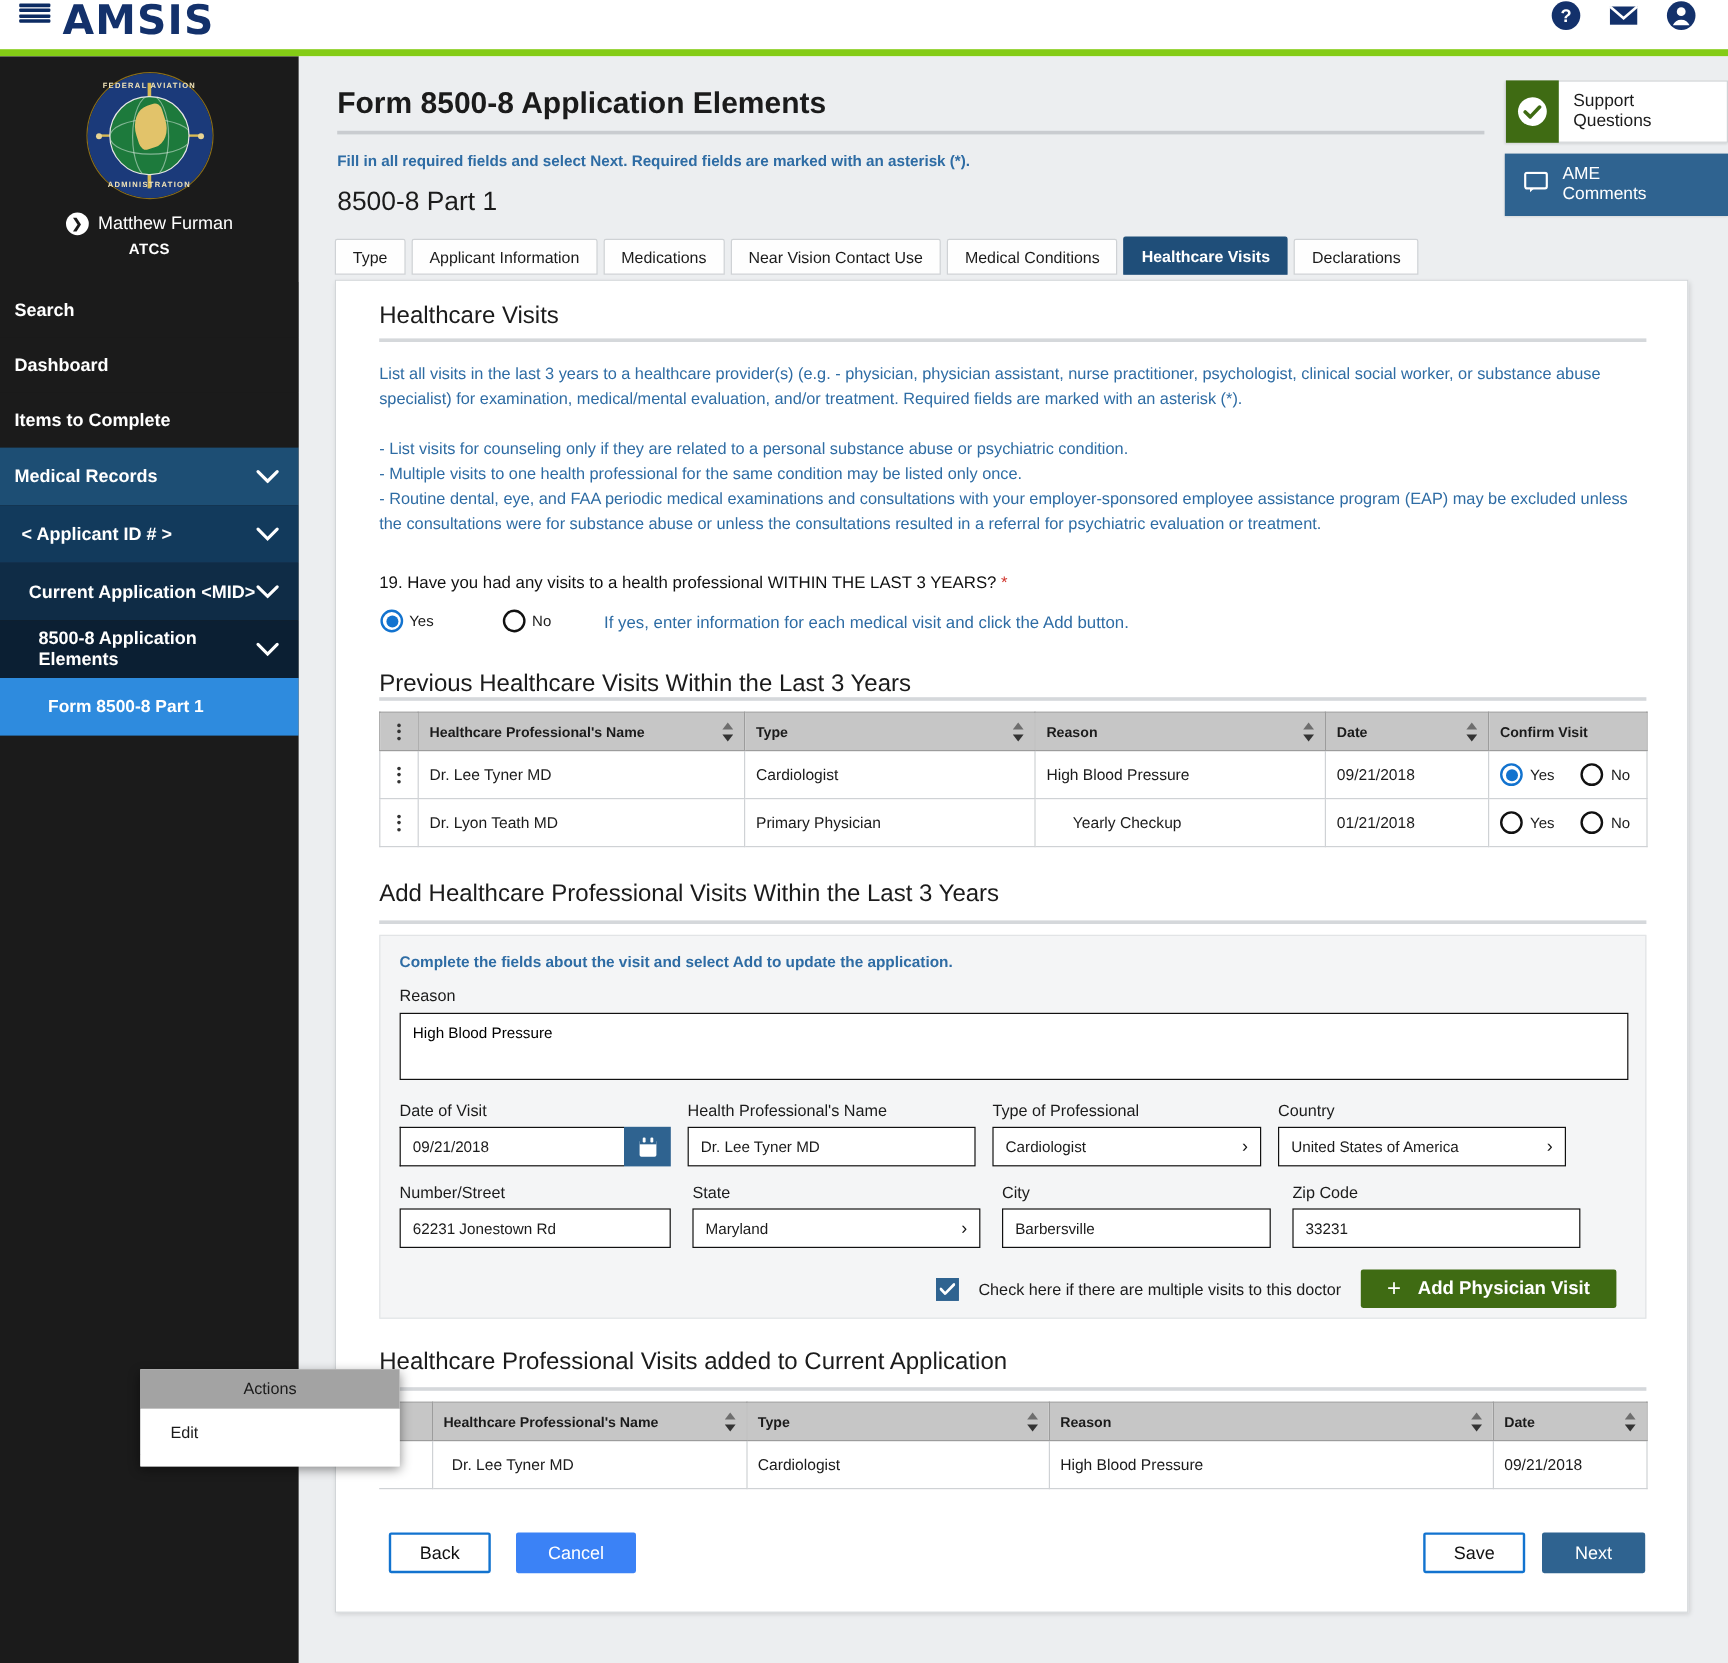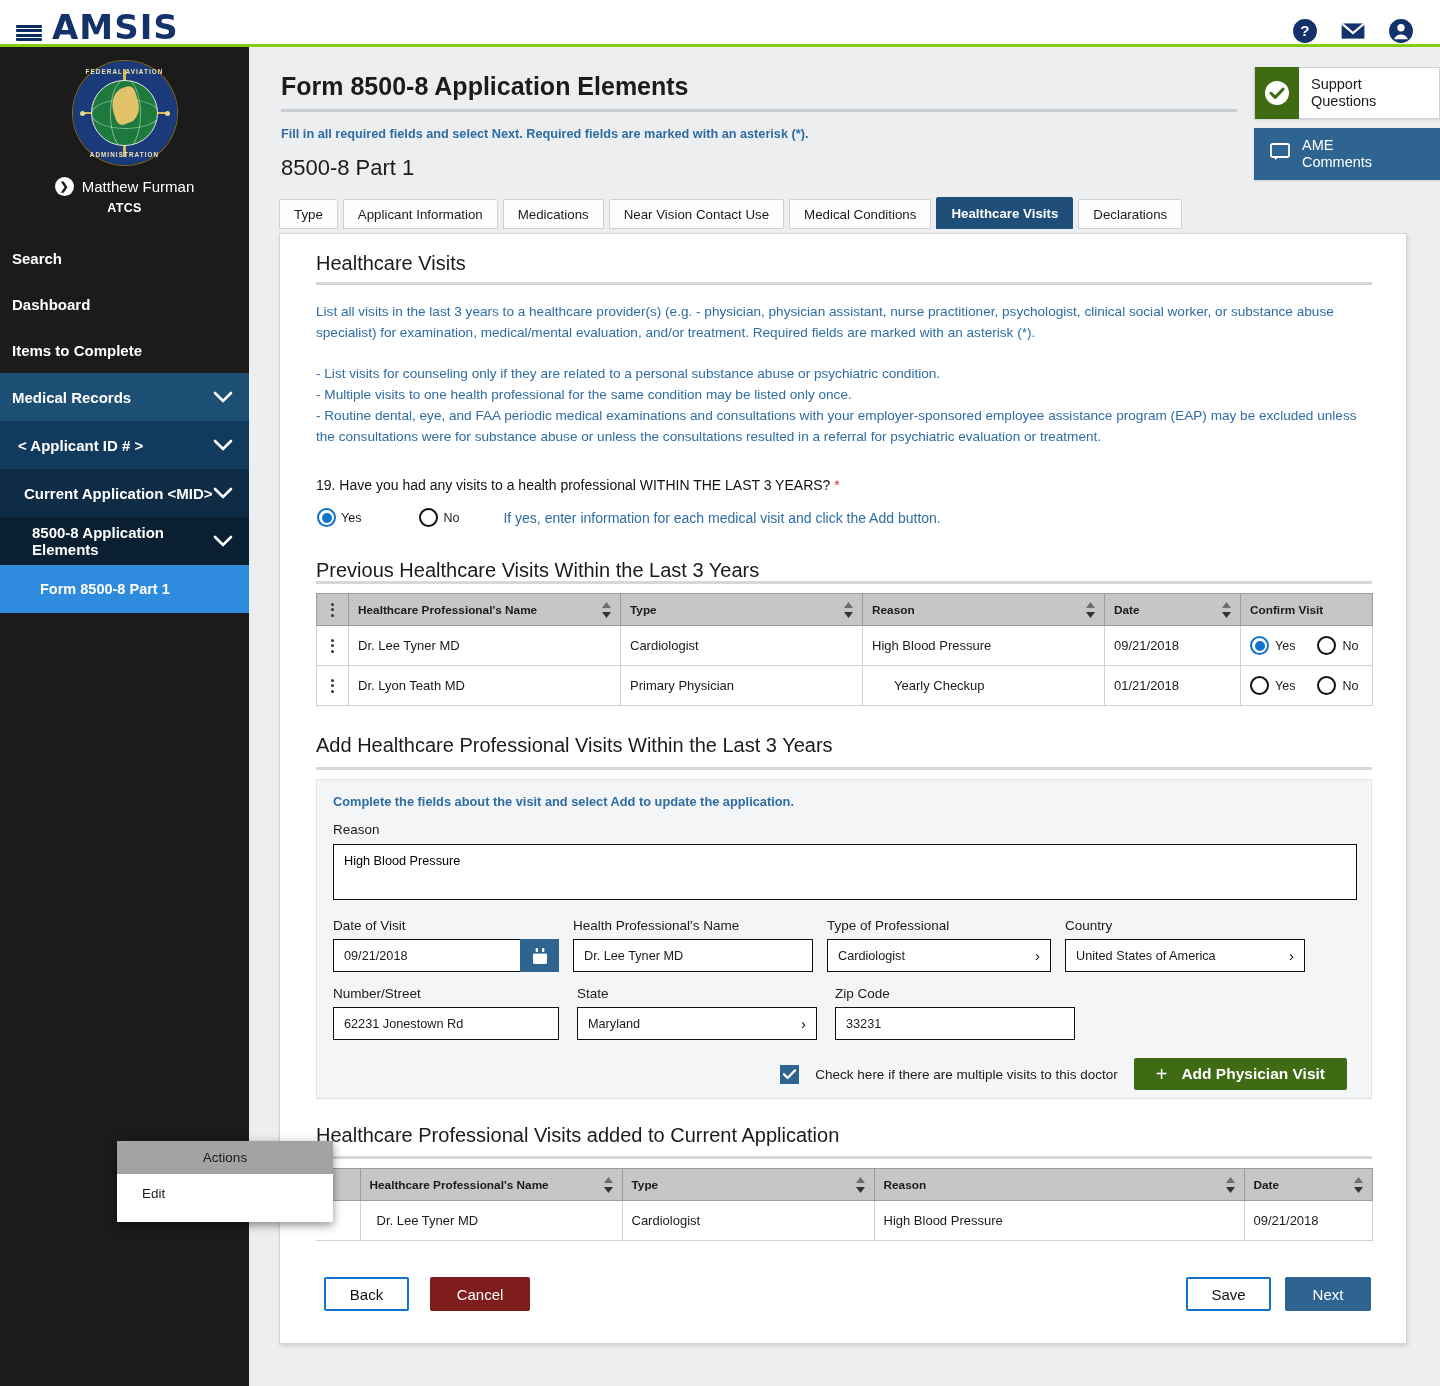--- a/index.html
+++ b/index.html
@@ -5,22 +5,22 @@
   * { box-sizing: border-box; margin: 0; padding: 0; }
   html, body {
     width: 1440px; height: 1386px;
     font-family: "Liberation Sans", sans-serif;
     background: #ffffff;
     overflow: hidden;
   }
   
   .topbar {
     position: absolute; left: 0; top: 0; width: 1440px; height: 47px;
-    background: #ffffff; border-bottom: 3px solid #84cc16;
-    display: flex; align-items: flex-end;
+    background: #ffffff; border-bottom: 6px solid #84cc16;
+    display: flex; align-items: flex-start;
   }
   .hamburger { margin-left: 16px; width: 26px; height: 22px;
     display: flex; flex-direction: column; justify-content: space-between; padding: 3px 0; cursor: pointer; }
   .hamburger i { display: block; height: 2.6px; background: #0c2b63; border-radius: 1px; }
   .brand { margin-left: 10px; font-size: 34px; font-weight: 700; letter-spacing: 1px;
     color: #13316b; font-family: "DejaVu Sans", sans-serif; line-height: 1; }
   .topbar-icons { margin-left: auto; margin-right: 26px; display: flex; gap: 22px; align-items: center; }
   .ticon { width: 26px; height: 26px; cursor: pointer; }
 
   
@@ -124,21 +124,21 @@
   .flabel { font-size: 13.5px; color: #1b1b1b; margin-bottom: 6px; display: block; }
   .fctl { height: 33px; border: 1.6px solid #111; background: #fff; font-size: 12.7px; color: #1b1b1b;
     display: flex; align-items: center; padding: 0 10px; width: 100%; }
   .fctl.sel { justify-content: space-between; }
   .chev-r { font-size: 15px; color: #111; }
   .ta { border: 1.6px solid #111; background: #fff; height: 56px; font-size: 12.7px; padding: 9px 10px; }
 
   .btn { font-size: 15px; height: 34px; display: inline-flex; align-items: center;
     justify-content: center; cursor: pointer; border-radius: 2px; }
   .btn-outline { background: #fff; border: 2px solid #1273cf; color: #111; width: 85px; }
-  .btn-grey { background: #7f1d1d; color: #fff; width: 100px; border: none; }
+  .btn-grey { background: #3b82f6; color: #fff; width: 100px; border: none; }
   .btn-navy { background: #2f6390; color: #fff; width: 86px; border: none; }
   .btn-green { background: #3f6b13; color: #fff; height: 32px; padding: 0 22px; font-weight: 700; font-size: 15.5px; gap: 14px; }
 
   .chk { width: 19px; height: 19px; background: #2f6390; border: 1px solid #2f6390;
     display: inline-flex; align-items: center; justify-content: center; cursor: pointer; }
 
   
   .ctx { position: absolute; left: 117px; top: 1141px; width: 216px; background: #fff;
     box-shadow: 0 3px 9px rgba(0,0,0,.45); z-index: 50; }
   .ctx-head { height: 33px; background: #a3a3a3; display: flex; align-items: center; justify-content: center;
@@ -457,20 +457,24 @@
           <label class="flabel">Number/Street</label>
           <div class="fctl">62231 Jonestown Rd</div>
         </div>
         <div style="width:240px;">
           <label class="flabel">State</label>
           <div class="fctl sel">
             <span>Maryland</span>
             <span class="chev-r">›</span>
           </div>
         </div>
+        <div style="width:224px;">
+          <label class="flabel">City</label>
+          <div class="fctl">Barbersville</div>
+        </div>
         <div style="width:240px;">
           <label class="flabel">Zip Code</label>
           <div class="fctl">33231</div>
         </div>
       </div>
 
       <div style="position:absolute;right:24px;top:278px;display:flex;align-items:center;gap:16px;">
         <span class="chk">
           <svg width="13" height="11" viewBox="0 0 13 11">
               <path d="M1 5.2 L4.6 9 L12 1.4" fill="none" stroke="#fff" stroke-width="2.3" stroke-linecap="round" stroke-linejoin="round"></path>

